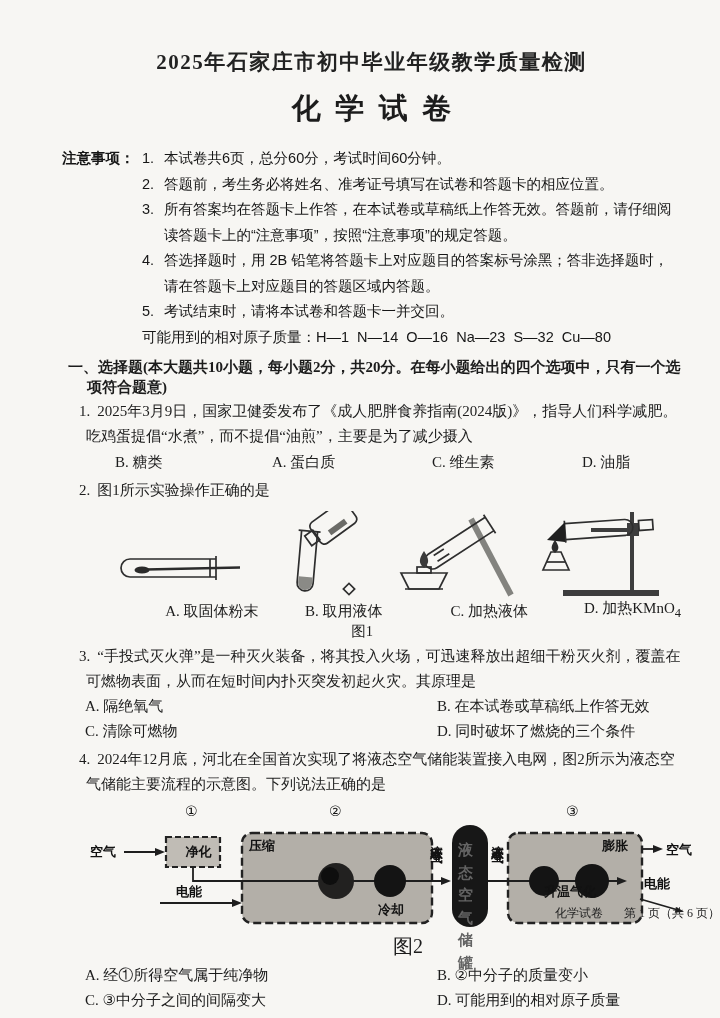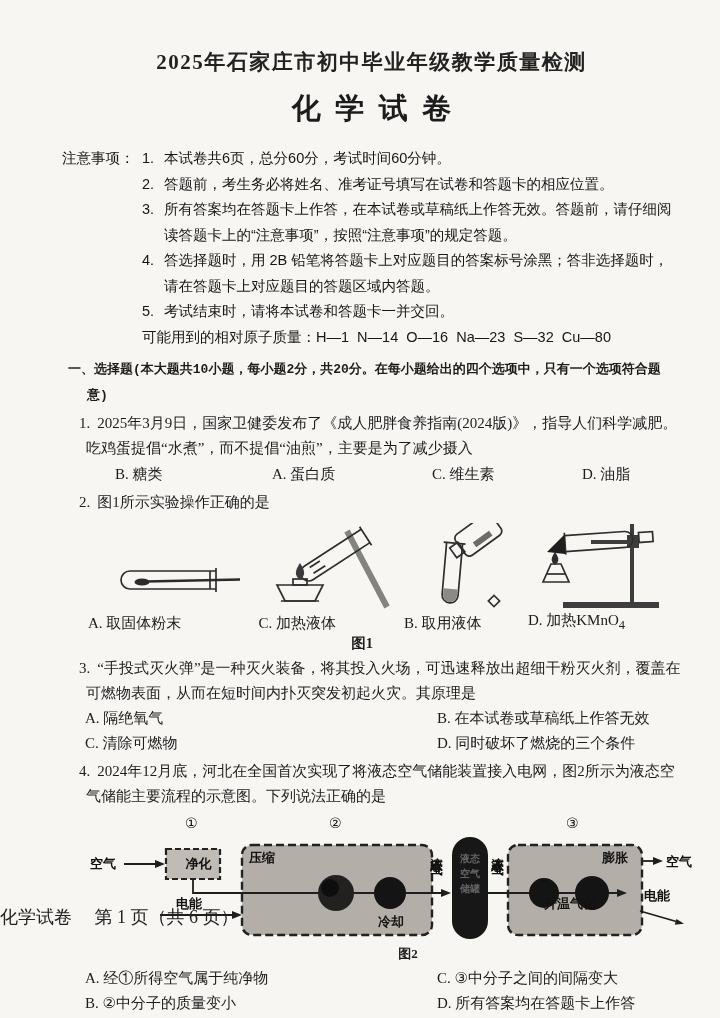--- a/index.html
+++ b/index.html
@@ -7,49 +7,49 @@
     width:720px;height:1018px;position:relative;overflow:hidden;
     background:#f7f6f3;color:#1c1c1c;
     font-family:"Liberation Serif","DejaVu Serif",serif;
   }
   .page{position:absolute;inset:0;padding:48px 39px 0 62px;box-sizing:border-box}
   .title1{text-align:center;font-size:21px;font-weight:bold;letter-spacing:1.5px;color:#222}
   .title2{text-align:center;font-size:29px;font-weight:bold;letter-spacing:.5em;text-indent:.5em;margin-top:13px}
   
   .notice{display:flex;margin-top:17px;font-family:"Liberation Sans","DejaVu Sans",sans-serif;
           font-size:14.5px;line-height:25.5px;color:#161616}
-  .notice-label{font-weight:normal;width:80px;flex:none;white-space:nowrap}
+  .notice-label{font-weight:bold;width:80px;flex:none;white-space:nowrap}
   .notice-body{flex:1}
   .n-item{display:flex}
   .n-num{width:22px;flex:none}
   .n-text{flex:1}
   .atomic{white-space:pre-wrap}
-  .sec-heading{font-family:Liberation Mono, monospace;font-weight:bold;
-          font-size:13px;line-height:26px;margin:7px 0 2px 6px;padding-left:19px;text-indent:-19px}
+  .sec-heading{font-family:Liberation Serif, serif;font-weight:bold;
+          font-size:15px;line-height:20px;margin:7px 0 2px 6px;padding-left:19px;text-indent:-19px}
   .q-text{margin:2px 0 0 17px;padding-left:7px;text-indent:-7px;font-size:15px;line-height:25px}
   .q-num{margin-right:7px}
   .opts4{display:grid;grid-template-columns:157px 160px 150px auto;margin:1px 0 3px 53px;
          font-size:15px;line-height:25px}
   .opts2{display:grid;grid-template-columns:352px auto;margin:0 0 3px 23px;font-size:15px;line-height:25px}
   .fig1-row{display:flex;align-items:flex-end;margin:5px 0 0 26px}
-  .apparatus{text-align:left}
+  .apparatus{text-align:right}
   .app-svg{display:block;margin:0 auto}
   .app-label{font-size:15px;margin-top:1px;white-space:nowrap}
-  .fig-caption{text-align:center;font-weight:bold;font-size:14.5px;margin:1px 0 3px;width:600px}
+  .fig-caption{text-align:center;font-weight:normal;font-size:14.5px;margin:1px 0 3px;width:600px}
   
   .fig2-wrap{position:relative;width:612px;height:128px;margin:6px 0 0 22px}
   .fig2-svg{position:absolute;left:0;top:18px}
   .f2-label{position:absolute;font-family:"Liberation Sans","DejaVu Sans",sans-serif;
             font-weight:bold;font-size:13px;color:#121212;white-space:nowrap}
   .f2-num{font-size:14px;font-weight:normal}
   .f2-vert{writing-mode:vertical-rl;letter-spacing:2px;font-size:12.5px;line-height:1}
-  .f2-tank{white-space:normal;width:24px;font-size:10px;line-height:1.5;color:#636363;text-align:center}
-  .fig2-cap{width:612px;text-align:center;font-weight:bold;font-size:13px;
+  .f2-tank{white-space:normal;width:24px;font-size:15px;line-height:1.5;color:#636363;text-align:left}
+  .fig2-cap{width:612px;text-align:center;font-weight:normal;font-size:20px;
             box-sizing:border-box;padding-left:80px;margin:2px 0 3px}
-  .footer{position:absolute;top:905px;left:0;width:100%;text-align:left;font-size:18px;color:#222}
+  .footer{position:absolute;top:905px;left:0;width:100%;text-align:right;font-size:12px;color:#222}
   .footer .fl{margin-right:18px}
   svg .ln{stroke:#2e2e2e;stroke-width:1.7;fill:none}
 </style>
 </head>
 <body>
 
 <div class="page">
 
   <div class="title1">2025年石家庄市初中毕业年级教学质量检测</div>
   <div class="title2">化学试卷</div>
@@ -98,58 +98,58 @@
       <svg class="app-svg" width="170" height="72" viewBox="0 0 170 72">
         <g class="ln">
           <path d="M128,30 H42 a9,9 0 0 0 0,18 H128"></path>
           <line x1="128" y1="27" x2="128" y2="51"></line>
           <line x1="122" y1="30" x2="122" y2="48"></line>
         </g>
         <ellipse cx="54" cy="41" rx="7.5" ry="3.6" fill="#2b2b2b"></ellipse>
         <line x1="58" y1="40.5" x2="152" y2="38.5" stroke="#2b2b2b" stroke-width="2.4"></line>
       </svg>
       <div class="app-label">A. 取固体粉末</div>
-    </div>
-    <div class="apparatus" style="width:150px">
-      <svg class="app-svg" width="140" height="90" viewBox="0 0 140 90">
-        <line x1="86" y1="8" x2="126" y2="84" stroke="#83837f" stroke-width="6"></line>
-        <g class="ln">
-          <g transform="rotate(-33 66 38)">
-            <path d="M112,30 H44 a8,8 0 0 0 0,16 H112"></path>
-            <line x1="112" y1="27" x2="112" y2="49"></line>
-            <line x1="48" y1="34" x2="60" y2="34"></line>
-              <line x1="48" y1="41" x2="62" y2="41"></line>
-          </g>
-          <path d="M16,62 h46 l-8,16 h-30 z"></path>
-          <line x1="20" y1="78" x2="58" y2="78"></line>
-          <rect x="32" y="56" width="14" height="6"></rect>
-        </g>
-        <path d="M39,40 c5,8 6,12 0,17 c-6,-5 -5,-9 0,-17 z" fill="#3a3a3a"></path>
-      </svg>
-      <div class="app-label">C. 加热液体</div>
     </div>
     <div class="apparatus" style="width:128px">
       <svg class="app-svg" width="112" height="90" viewBox="0 0 112 90">
         <g class="ln">
           <g transform="rotate(5 42 50)">
             <path d="M34,20 V72 a8,8 0 0 0 16,0 V20"></path>
             <line x1="31" y1="20" x2="53" y2="20"></line>
             <path d="M35,66 v6 a7,7 0 0 0 14,0 v-6 z" fill="#8a8a86" stroke="none"></path>
           </g>
           <g transform="rotate(-36 62 20)">
             <rect x="50" y="4" width="44" height="26" rx="5"></rect>
             <rect x="41" y="11" width="10" height="12"></rect>
             <rect x="63" y="20" width="20" height="6" fill="#6b6b67" stroke="none"></rect>
           </g>
           <g transform="rotate(45 84 78)">
               <rect x="80" y="74" width="8" height="8"></rect>
             </g>
         </g>
       </svg>
       <div class="app-label">B. 取用液体</div>
+    </div>
+    <div class="apparatus" style="width:150px">
+      <svg class="app-svg" width="140" height="90" viewBox="0 0 140 90">
+        <line x1="86" y1="8" x2="126" y2="84" stroke="#83837f" stroke-width="6"></line>
+        <g class="ln">
+          <g transform="rotate(-33 66 38)">
+            <path d="M112,30 H44 a8,8 0 0 0 0,16 H112"></path>
+            <line x1="112" y1="27" x2="112" y2="49"></line>
+            <line x1="48" y1="34" x2="60" y2="34"></line>
+              <line x1="48" y1="41" x2="62" y2="41"></line>
+          </g>
+          <path d="M16,62 h46 l-8,16 h-30 z"></path>
+          <line x1="20" y1="78" x2="58" y2="78"></line>
+          <rect x="32" y="56" width="14" height="6"></rect>
+        </g>
+        <path d="M39,40 c5,8 6,12 0,17 c-6,-5 -5,-9 0,-17 z" fill="#3a3a3a"></path>
+      </svg>
+      <div class="app-label">C. 加热液体</div>
     </div>
     <div class="apparatus" style="width:158px">
       <svg class="app-svg" width="150" height="90" viewBox="0 0 150 90">
         <rect x="34" y="82" width="96" height="6" fill="#3d3d3d"></rect>
         <rect x="101" y="4" width="4" height="78" fill="#3d3d3d"></rect>
         <rect x="62" y="20" width="44" height="4" fill="#3d3d3d"></rect>
         <rect x="98" y="15" width="12" height="13" fill="#3d3d3d"></rect>
         <g class="ln" transform="rotate(-4 60 22)">
           <path d="M36,14 H96 a8,8 0 0 1 0,16 H36"></path>
           <line x1="36" y1="11" x2="36" y2="33"></line>
@@ -218,23 +218,23 @@
     <div class="f2-label f2-num" style="left:482px;top:0">③</div>
     <div class="f2-label" style="left:518px;top:34px">膨胀</div>
     <div class="f2-label" style="left:460px;top:80px">升温气化</div>
     <div class="f2-label" style="left:582px;top:38px">空气</div>
     <div class="f2-label" style="left:560px;top:72px">电能</div>
   </div>
   <div class="fig2-cap">图2</div>
 
   <div class="opts2">
     <span>A. 经①所得空气属于纯净物</span>
+    <span>B. ②中分子的质量变小</span>
     <span>C. ③中分子之间的间隔变大</span>
-    <span>B. ②中分子的质量变小</span>
-    <span>D. 所有答案均在答题卡上作答</span>
+    <span>D. 可能用到的相对原子质量</span>
   </div>
 
   <div class="footer">
     <span class="fl">化学试卷</span>
     <span>第 1 页（共 6 页）</span>
   </div>
 
 </div>
 
 </body></html>

